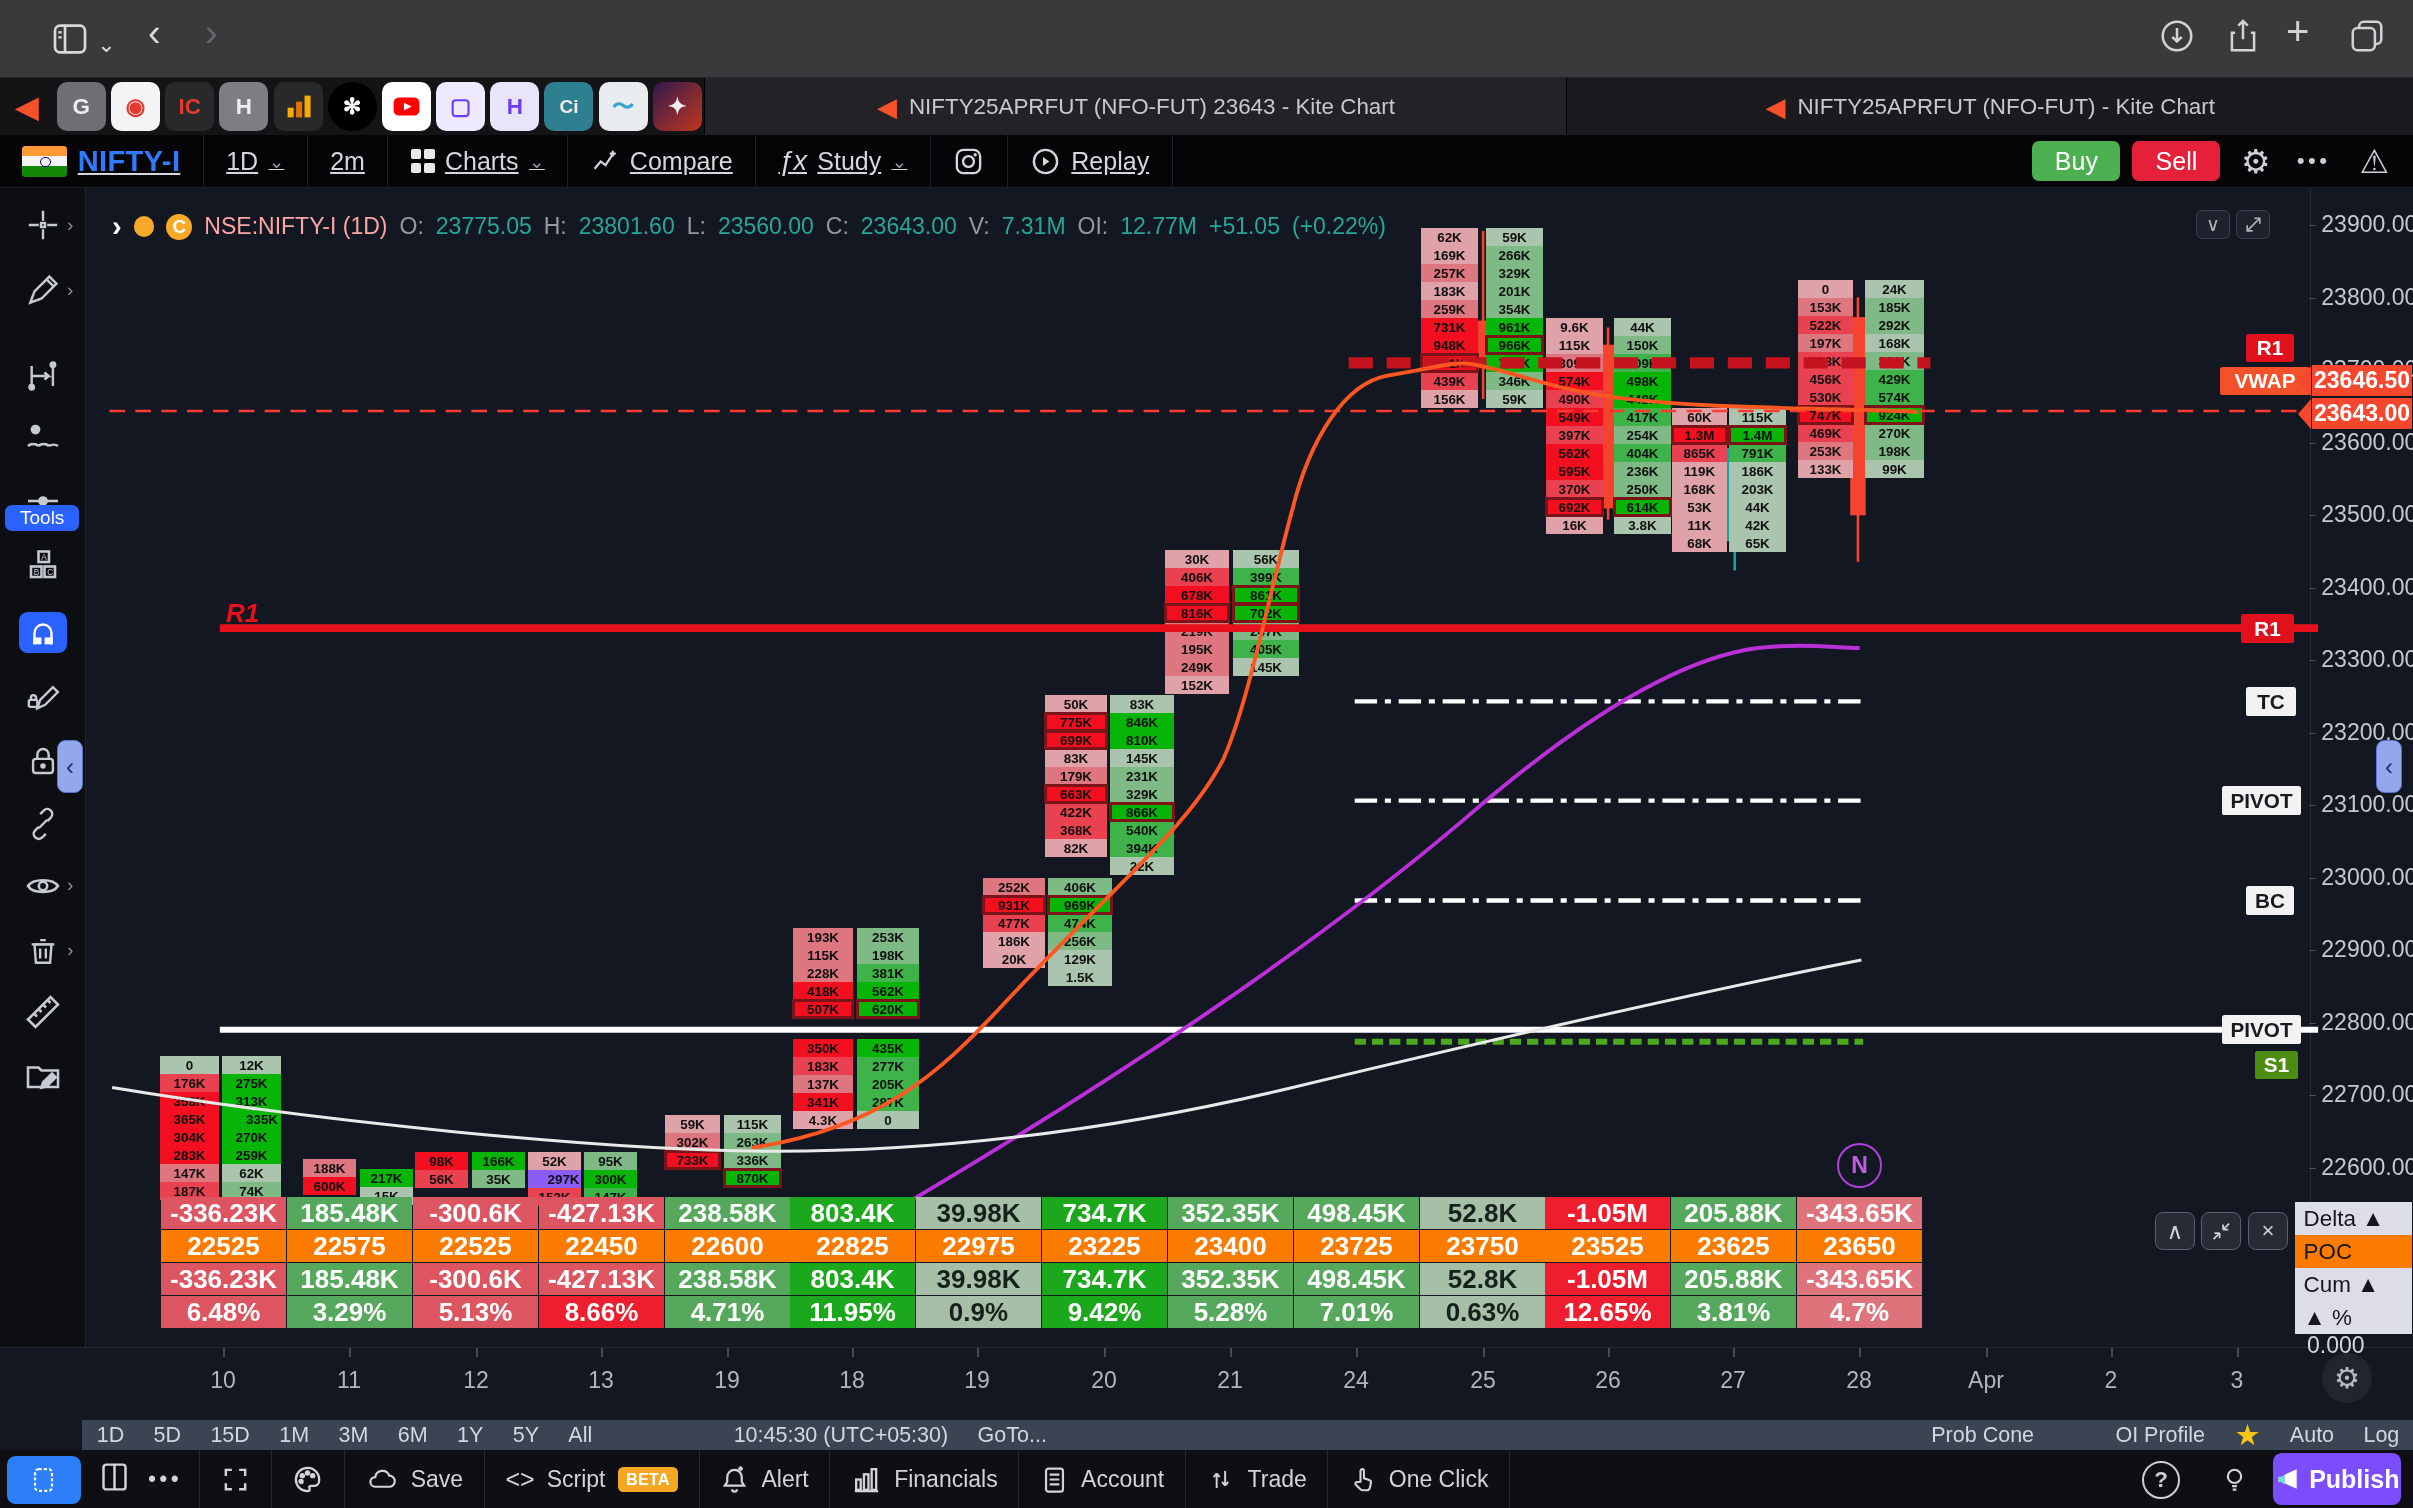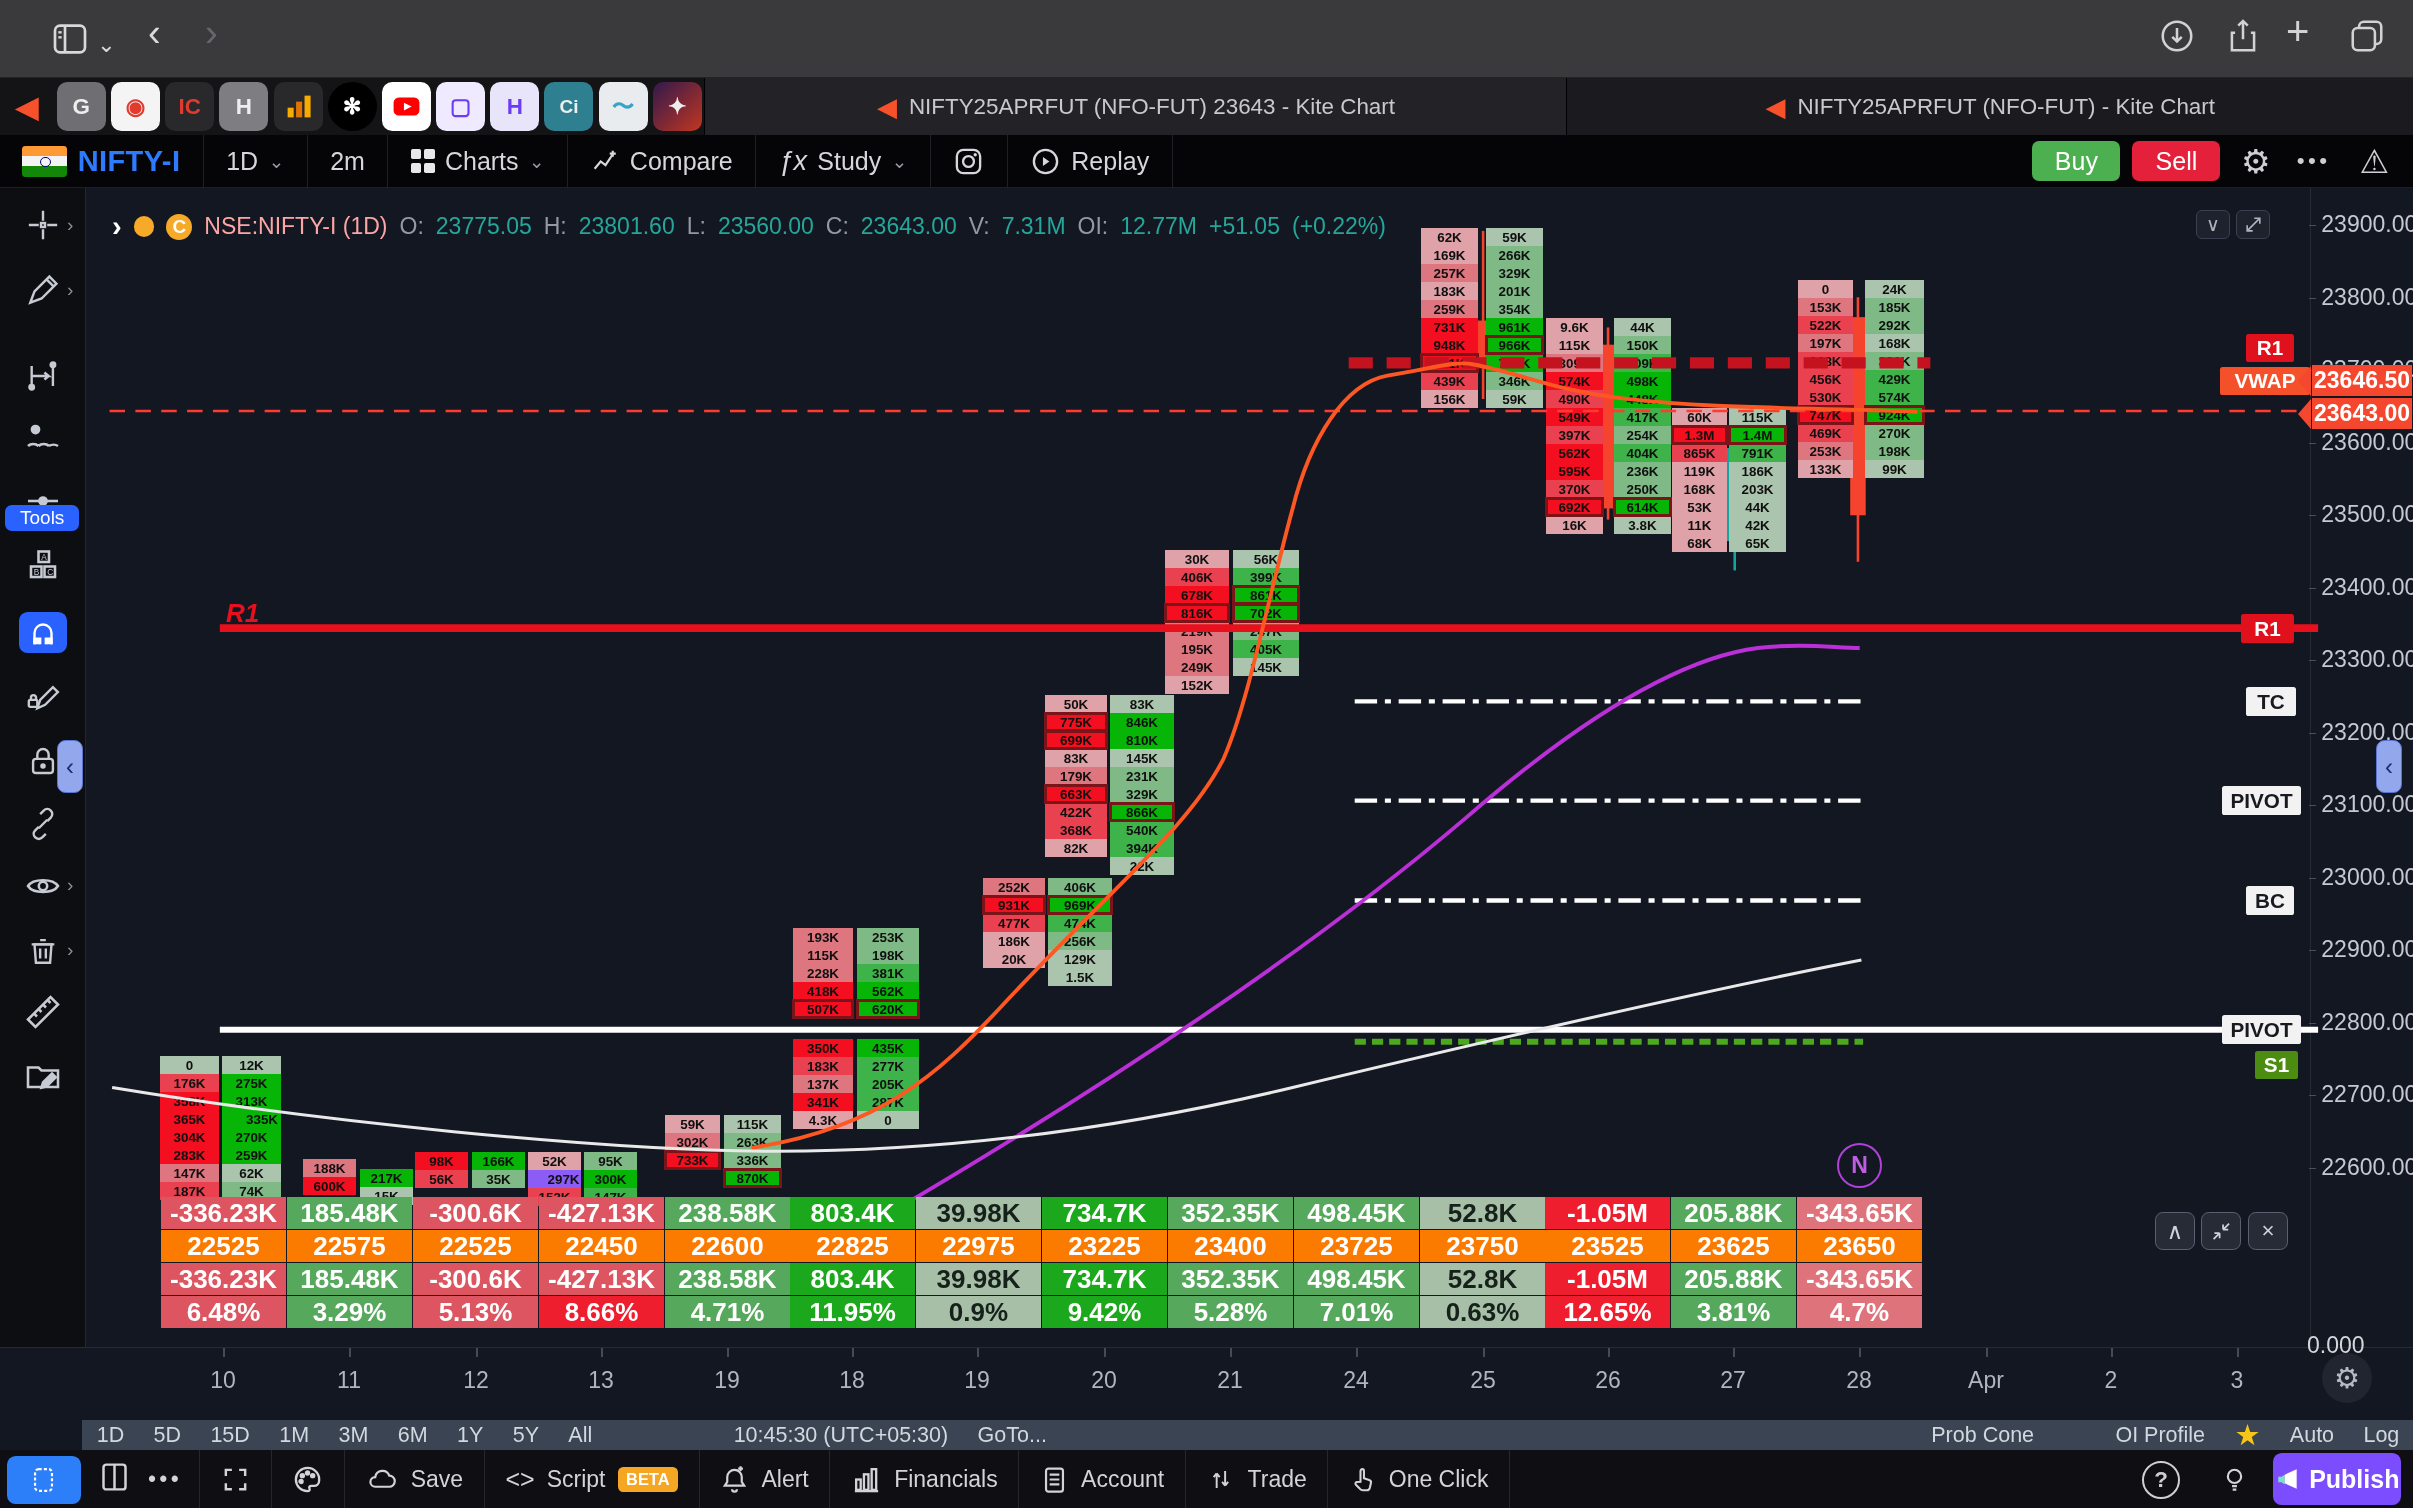--- a/index.html
+++ b/index.html
@@ -13,21 +13,21 @@
   #url-pill{position:absolute;left:724px;top:10.3px;width:972px;height:55px;background:#2c2c2f;border-radius:13.8px;display:flex;align-items:center;justify-content:center;color:#ececee;font-size:25px;gap:10.3px;}
   #reload-icon{position:absolute;right:19px;top:12px;color:#cfcfd2;font-size:29px;}
   .br-icon{position:absolute;top:17px;color:#d2d2d5;font-size:33px;}
   
   #tabstrip{position:absolute;left:0;top:78px;width:2413px;height:58px;background:#141416;display:flex;}
   .fav{width:49px;height:49px;margin:4.3px 2.6px;border-radius:10.3px;background:#29292c;display:flex;align-items:center;justify-content:center;font-size:22.4px;font-weight:bold;color:#eee;flex:0 0 auto;}
   .tab{height:58px;display:flex;align-items:center;justify-content:center;gap:12px;color:#c9c9cc;font-size:22.4px;border-left:0.9px solid #000;}
   .kite{color:#f6512a;font-size:26px;}
   
   #app-toolbar{position:absolute;left:0;top:135px;width:2413px;height:53px;background:#050507;border-bottom:0.9px solid #1d1d22;display:flex;align-items:center;}
-  .tb-seg{height:53px;display:flex;align-items:center;padding:0 22.4px;border-right:0.9px solid #1f1f26;color:#d7d7db;font-size:25px;gap:10.3px;}
+  .tb-seg{height:53px;display:flex;align-items:center;padding:0 22.4px;border-right:0.9px solid #1f1f26;color:#d7d7db;font-size:25px;gap:10.3px;text-decoration:underline;}
   .chev{color:#9a9aa2;font-size:19px;}
   #symbol-name{color:#2e7bff;font-weight:bold;font-size:29px;letter-spacing:0.4px;}
   .flag{width:45px;height:31px;border-radius:3.4px;overflow:hidden;position:relative;background:linear-gradient(#ff9933 33%,#f4f4f4 33%,#f4f4f4 66%,#138808 66%);}
   .flag::after{content:"";position:absolute;left:18px;top:11.2px;width:8.6px;height:8.6px;border:1.7px solid #000080;border-radius:50%;}
   .grid-icon{display:grid;grid-template-columns:10.3px 10.3px;grid-gap:3.4px;}
   .grid-icon i{width:10.3px;height:10.3px;background:#e8e8ea;border-radius:1.7px;}
   .btn-trade{width:88px;height:40px;border-radius:6.9px;display:flex;align-items:center;justify-content:center;color:#fff;font-size:25px;}
   
   #sidebar{position:absolute;left:0;top:188px;width:86px;height:1159px;background:#0d0e12;border-right:0.9px solid #23262e;}
   .side-ic{position:absolute;left:19px;width:48px;height:41px;display:flex;align-items:center;justify-content:center;}
@@ -723,20 +723,26 @@
     </div>
   <div class="mini-btn" style="left:2201px">
     <svg width="20.7" height="20.7" viewBox="0 0 24 24">
         <path d="M10 14H4v0M10 14v6M10 14 3 21M14 10h6M14 10V4M14 10 21 3" stroke="#cdd2dc" fill="none" stroke-width="2"></path>
       </svg>
   </div>
   <div class="mini-btn" style="left:2248px">
       <span>×</span>
     </div>
 
+  <div id="legend-panel">
+      <div class="lp-row">Delta ▲</div>
+      <div class="lp-row lp-orange">POC</div>
+      <div class="lp-row">Cum ▲</div>
+      <div class="lp-row">▲ %</div>
+    </div>
   <div id="zero-val">0.000</div>
 
   <div id="date-axis">
       <div class="dtick" style="left: 223px;"></div>
       <div class="dlab" style="left: 223px;">10</div>
       <div class="dtick" style="left: 349px;"></div>
       <div class="dlab" style="left: 349px;">11</div>
       <div class="dtick" style="left: 476px;"></div>
       <div class="dlab" style="left: 476px;">12</div>
       <div class="dtick" style="left: 601px;"></div>

